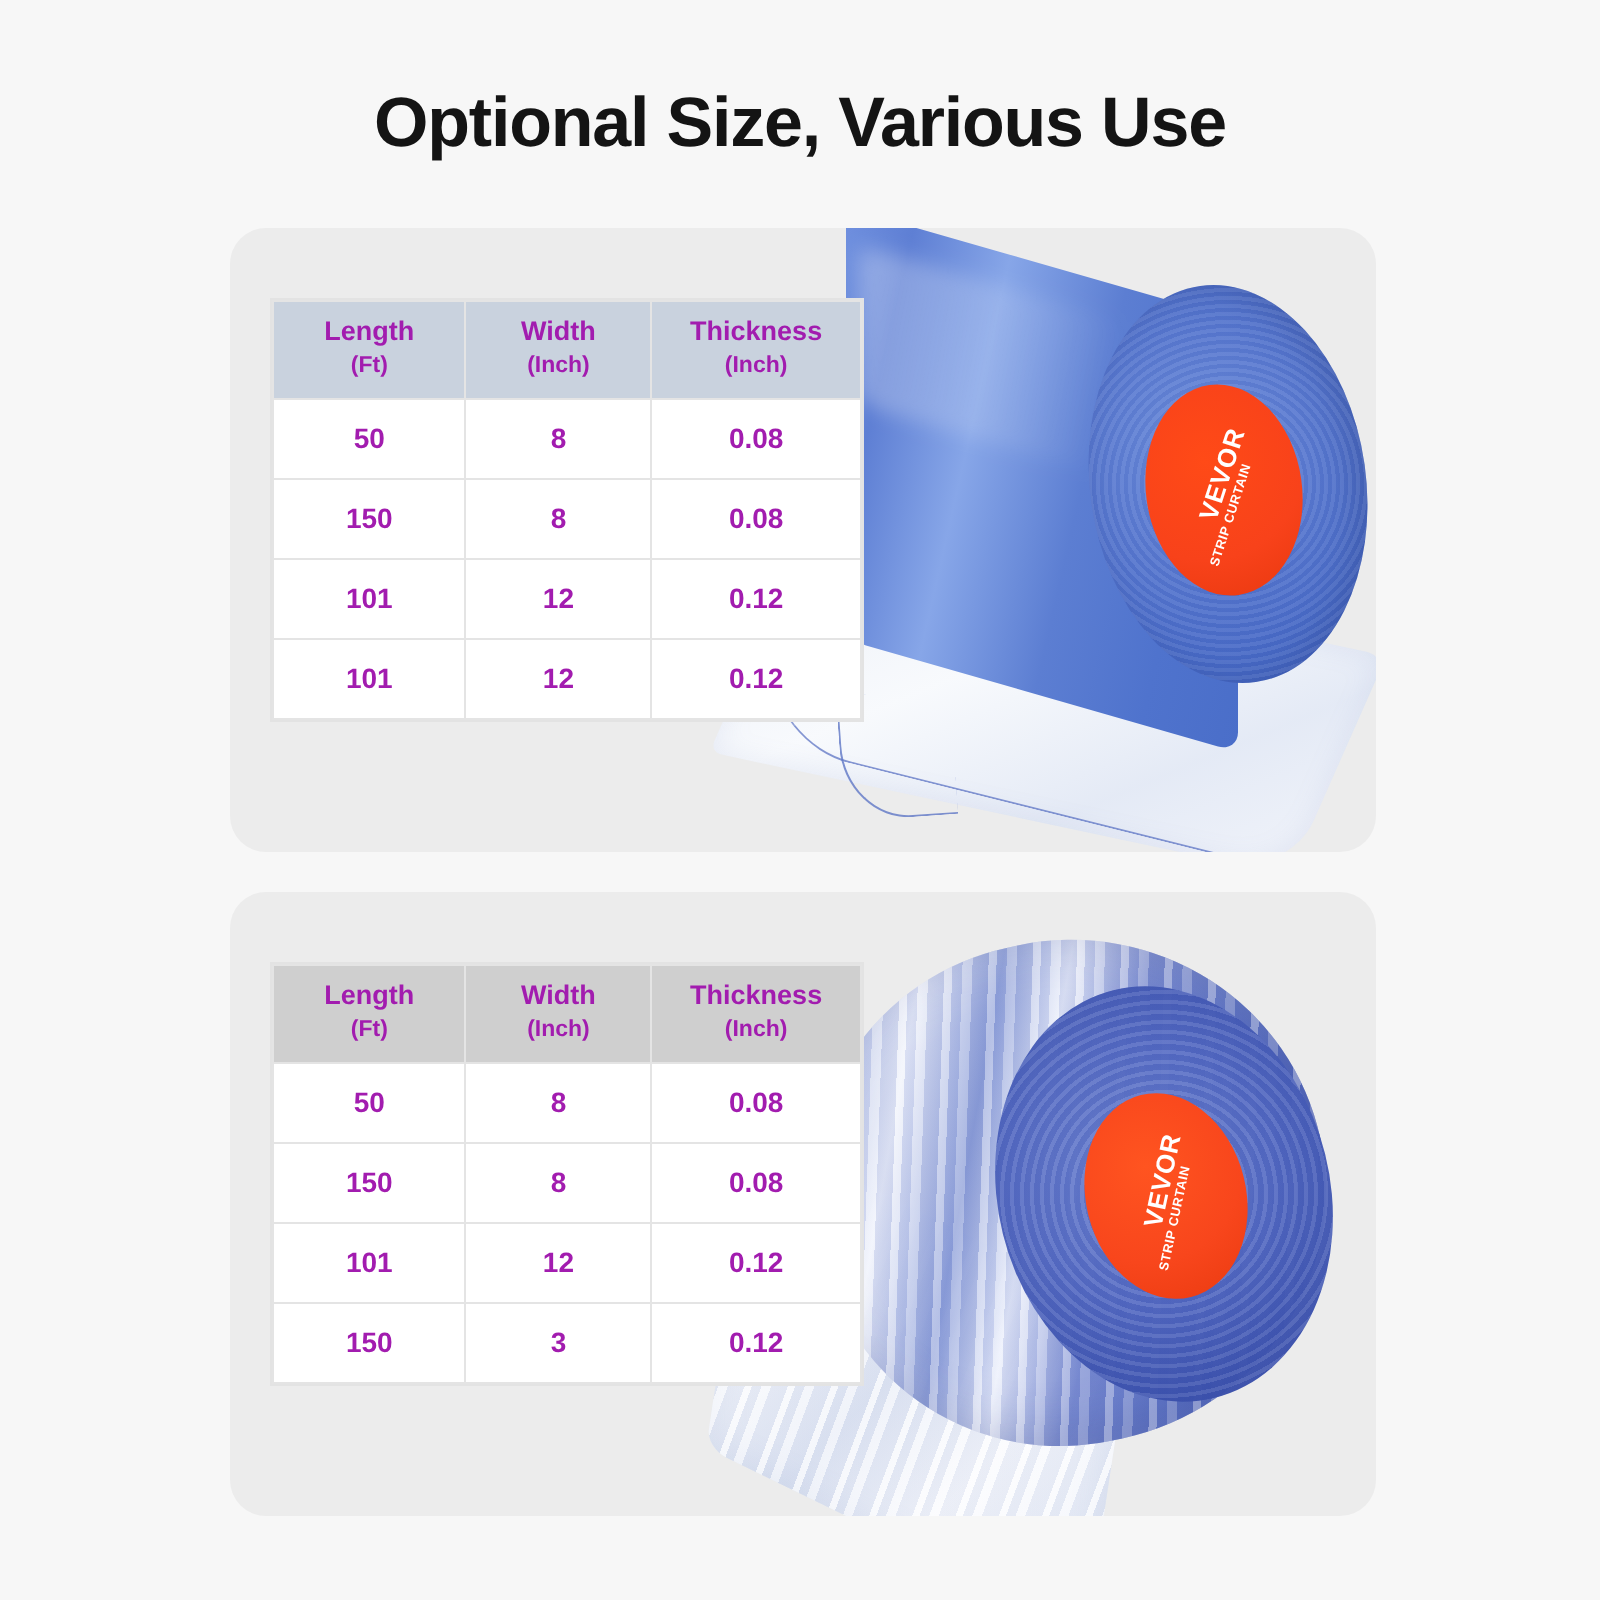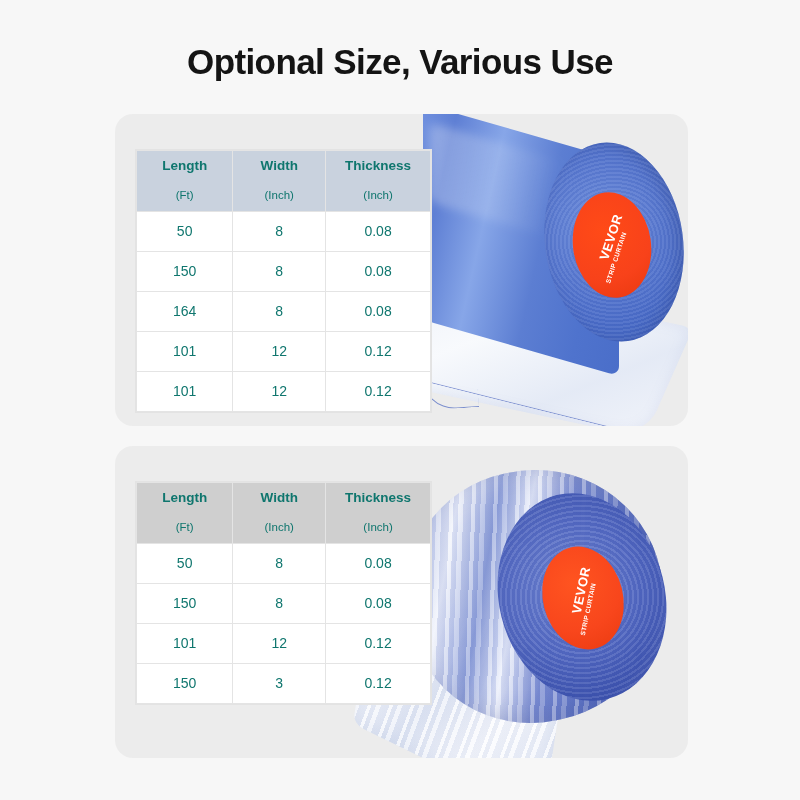--- a/index.html
+++ b/index.html
@@ -55,38 +55,38 @@
     width: 295px;
     border-collapse: collapse;
     background: #ffffff;
     z-index: 4;
     box-shadow: 0 0 0 1px #e3e3e3;
   }
   .spec-table th,
   .spec-table td {
     border: 1px solid #e4e4e4;
     text-align: center;
-    color: #0f766e;
+    color: #a21caf;
   }
   .spec-table th {
     padding: 7px 2px 8px 2px;
     font-size: 13.5px;
     font-weight: 700;
     line-height: 16px;
   }
   .spec-table th .unit {
     display: block;
     font-size: 11.5px;
-    font-weight: 400;
-    margin-top: 13px;
+    font-weight: 700;
+    margin-top: 1px;
   }
   .spec-table td {
     padding: 11px 2px;
     font-size: 14px;
-    font-weight: 400;
+    font-weight: 700;
     background: #ffffff;
     line-height: 17px;
   }
   .col-len   { width: 97px; }
   .col-wid   { width: 94px; }
   .col-thk   { width: 104px; }
 
   .theme-blue  thead th { background: #c9d2de; }
   .theme-gray  thead th { background: #cfcfcf; }
 
@@ -363,25 +363,20 @@
           <td>50</td>
           <td>8</td>
           <td>0.08</td>
         </tr>
         <tr>
           <td>150</td>
           <td>8</td>
           <td>0.08</td>
         </tr>
         <tr>
-          <td>164</td>
-          <td>8</td>
-          <td>0.08</td>
-        </tr>
-        <tr>
           <td>101</td>
           <td>12</td>
           <td>0.12</td>
         </tr>
         <tr>
           <td>101</td>
           <td>12</td>
           <td>0.12</td>
         </tr>
       </tbody>

